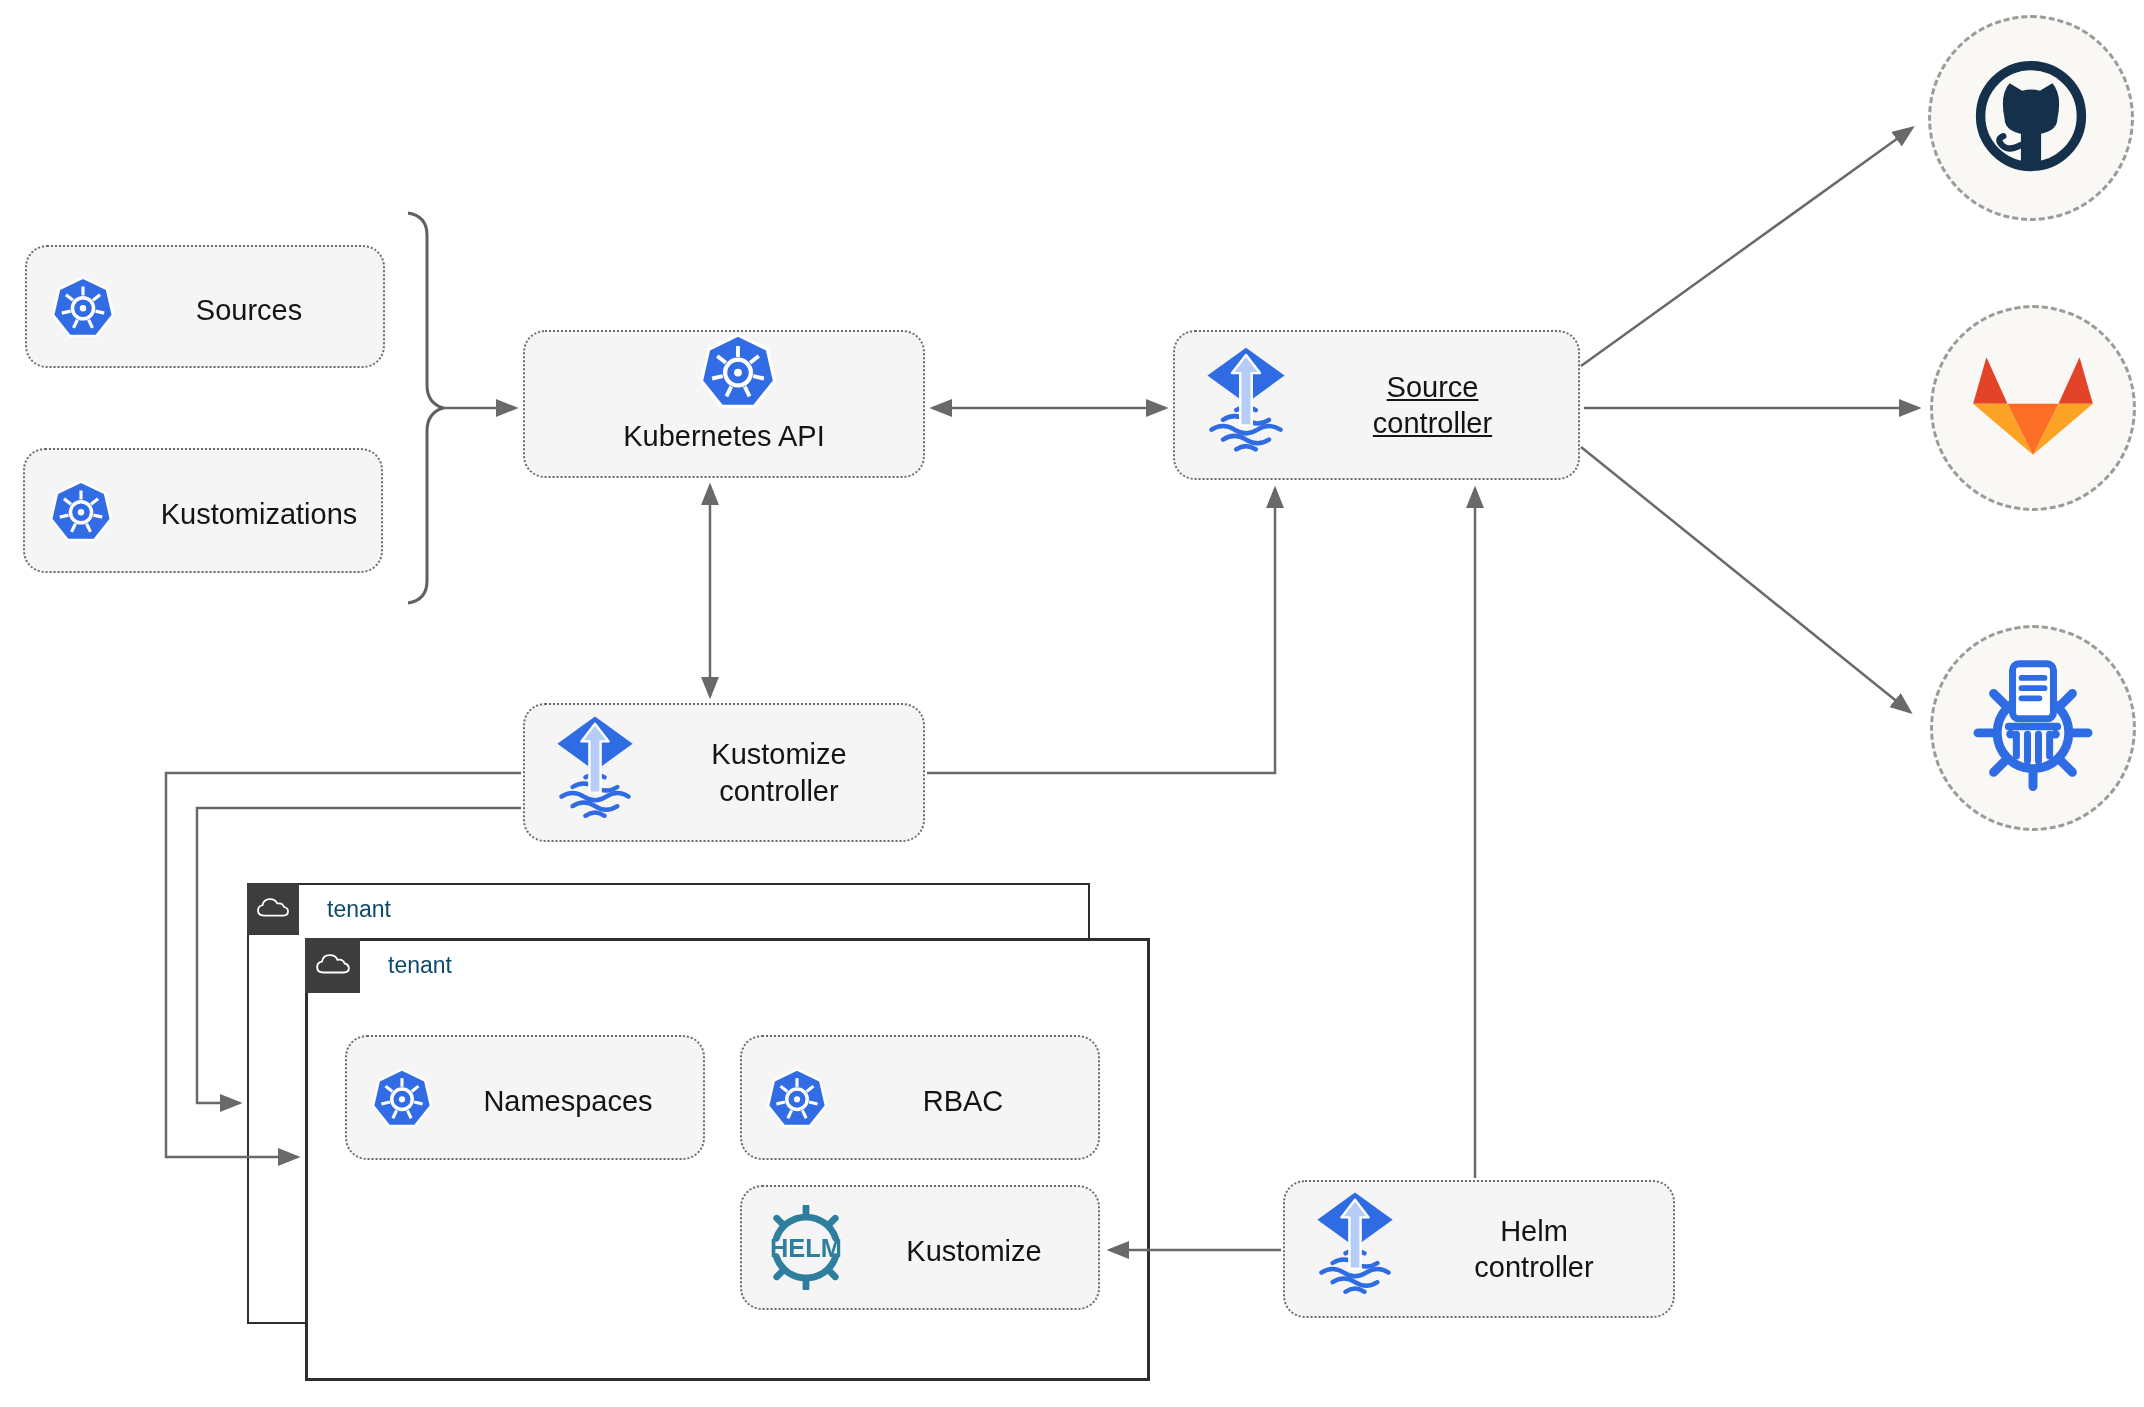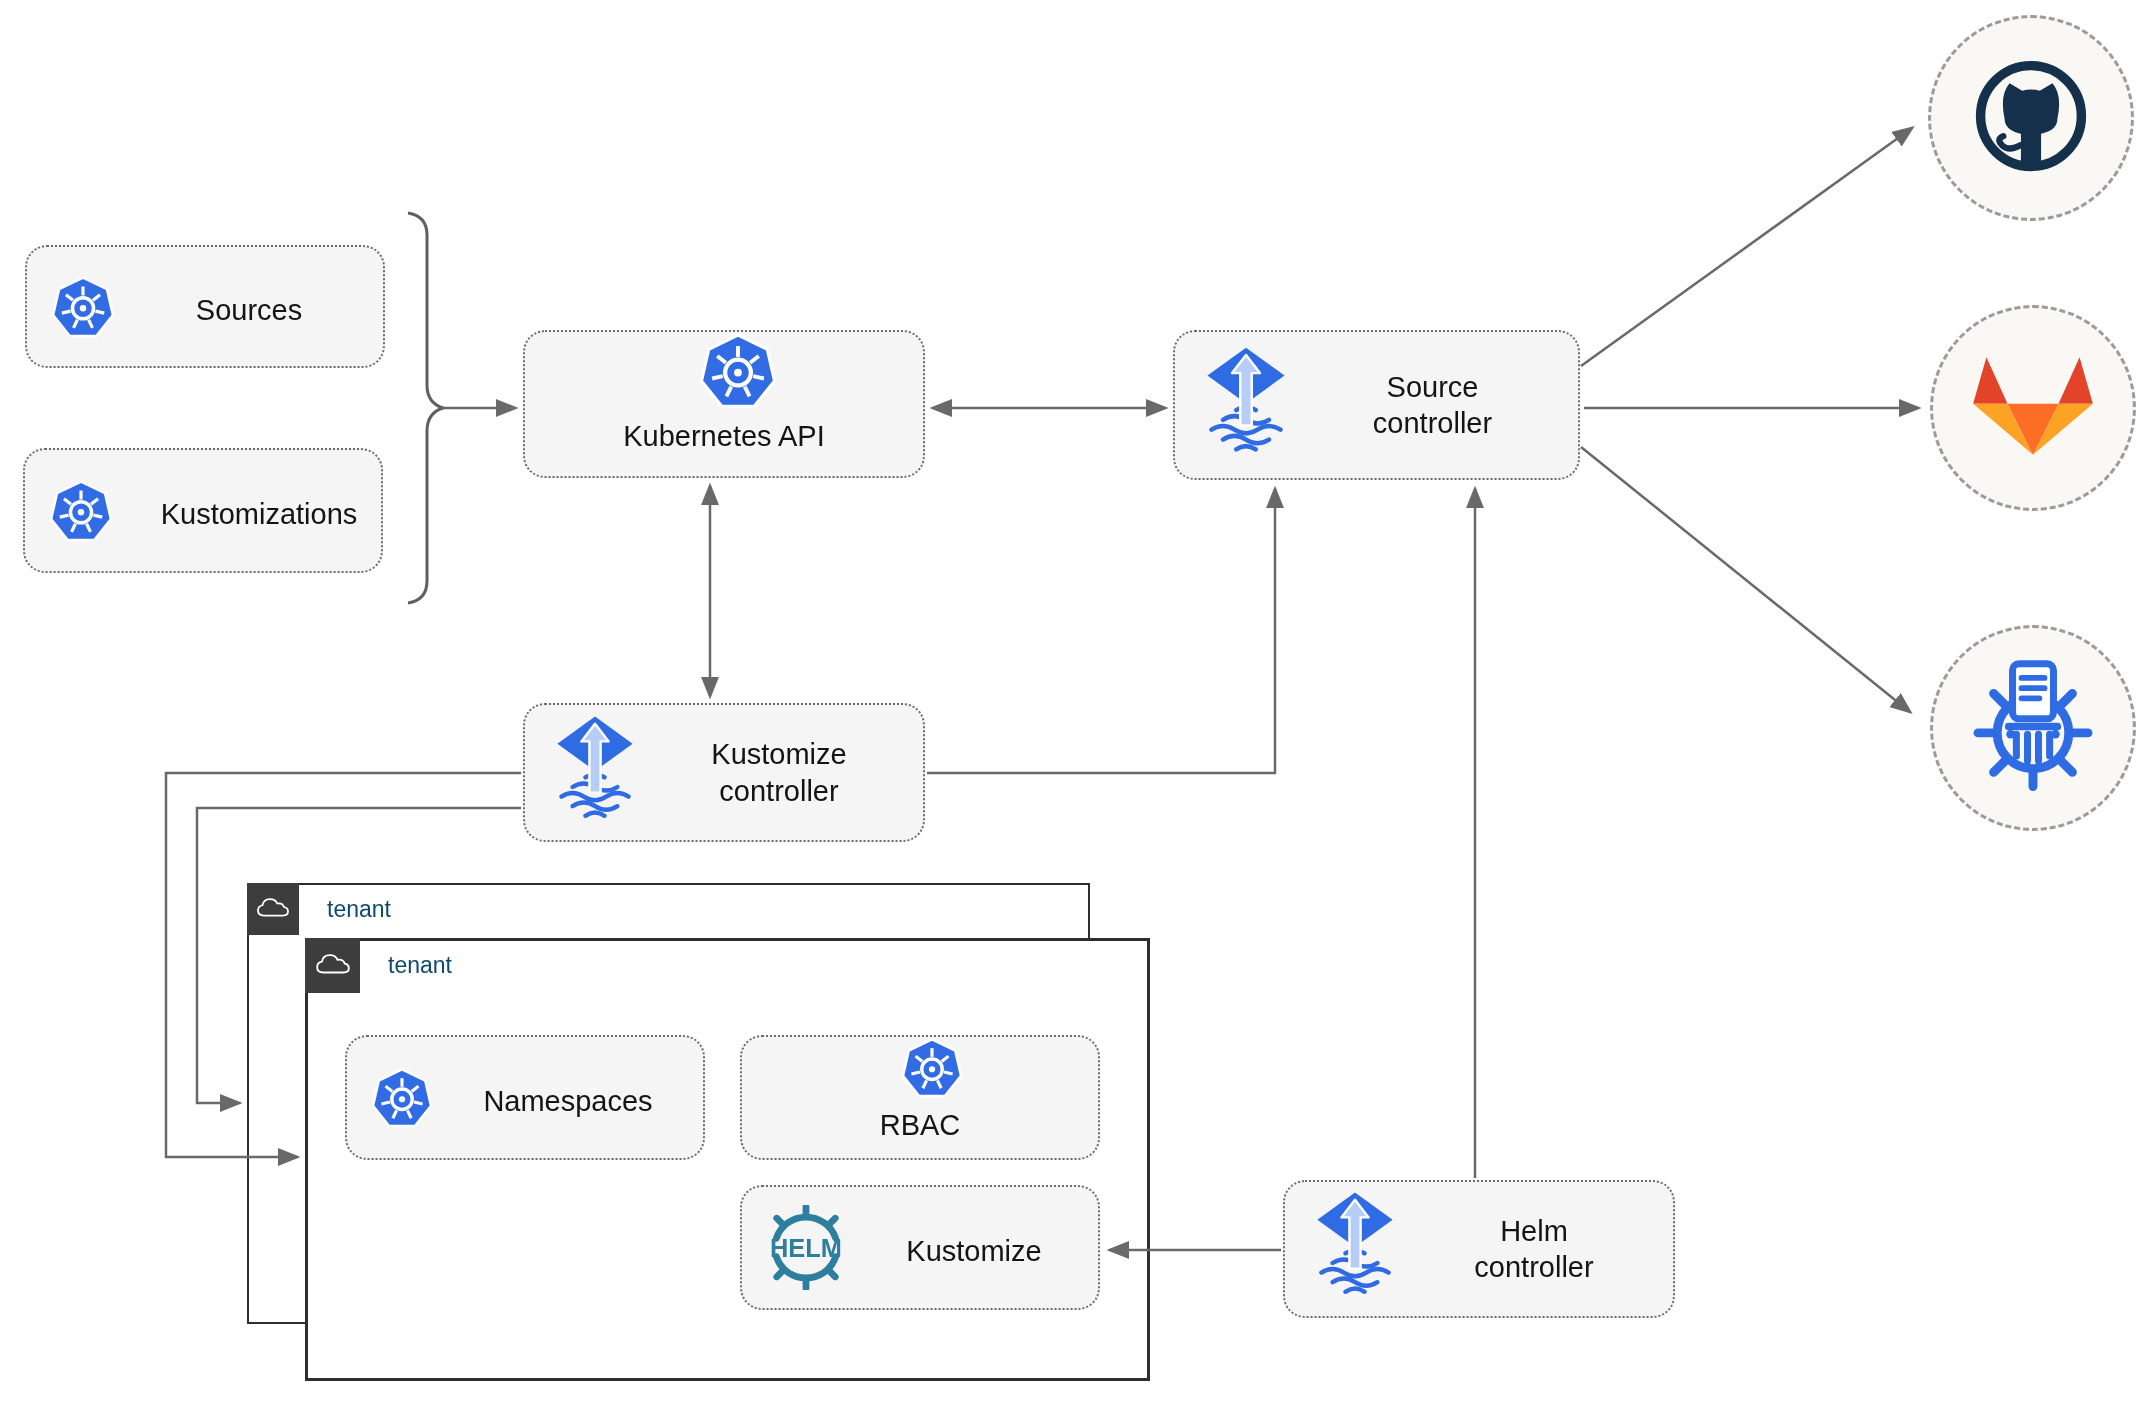--- a/index.html
+++ b/index.html
@@ -125,21 +125,21 @@
           <line x1="58.7" y1="70" x2="64.8" y2="82.6"></line>
           <line x1="41.3" y1="70" x2="35.2" y2="82.6"></line>
           <line x1="30.5" y1="56.5" x2="16.8" y2="59.6"></line>
           <line x1="34.4" y1="39.5" x2="23.4" y2="30.8"></line>
         </g>
       </svg>
     </span>
     <span class="node-label">Kubernetes API</span>
   </div>
 
-  <div class="node" style="left:1173px; top:330px; width:407px; height:150px;">
+  <div class="node" style="left:1173px; top:330px; width:407px; height:150px;text-decoration:underline;">
     <span class="icon-wrap" style="margin-left:30px;">
       <svg width="82" height="119" viewBox="0 0 100 145">
         <polygon points="50,2 97,36 50,70 3,36" fill="#2f6be2"></polygon>
         <g stroke="#2f6be2" stroke-width="5.5" fill="none" stroke-linecap="round">
           <path d="M38 78 q 12 -8 24 0"></path>
           <path d="M22 90 q 14 -9 28 0 t 28 0"></path>
           <path d="M8 102 q 14 -9 28 0 t 28 0 t 28 0"></path>
           <path d="M22 114 q 14 -9 28 0 t 28 0"></path>
           <path d="M38 126 q 12 -8 24 0"></path>
         </g>
@@ -196,21 +196,21 @@
           <line x1="58.7" y1="70" x2="64.8" y2="82.6"></line>
           <line x1="41.3" y1="70" x2="35.2" y2="82.6"></line>
           <line x1="30.5" y1="56.5" x2="16.8" y2="59.6"></line>
           <line x1="34.4" y1="39.5" x2="23.4" y2="30.8"></line>
         </g>
       </svg>
     </span>
     <span class="node-label">Namespaces</span>
   </div>
 
-  <div class="node" style="left:740px; top:1035px; width:360px; height:125px; z-index:6;flex-direction:column;">
+  <div class="node" style="left:740px; top:1035px; width:360px; height:125px; z-index:6;">
     <span class="icon-wrap" style="margin-left:24px;">
       <svg width="62" height="62" viewBox="0 0 100 100">
         <polygon points="50,4 87.5,22.1 96.8,62.7 70.8,95.3 29.2,95.3 3.2,62.7 12.5,22.1" fill="#326ce5" stroke="#ffffff" stroke-width="4" stroke-linejoin="round"></polygon>
         <circle cx="50" cy="52" r="16.5" fill="none" stroke="#ffffff" stroke-width="5.5"></circle>
         <circle cx="50" cy="52" r="5" fill="#ffffff"></circle>
         <g stroke="#ffffff" stroke-width="5">
           <line x1="50" y1="32" x2="50" y2="18"></line>
           <line x1="65.6" y1="39.5" x2="76.6" y2="30.8"></line>
           <line x1="69.5" y1="56.5" x2="83.2" y2="59.6"></line>
           <line x1="58.7" y1="70" x2="64.8" y2="82.6"></line>

